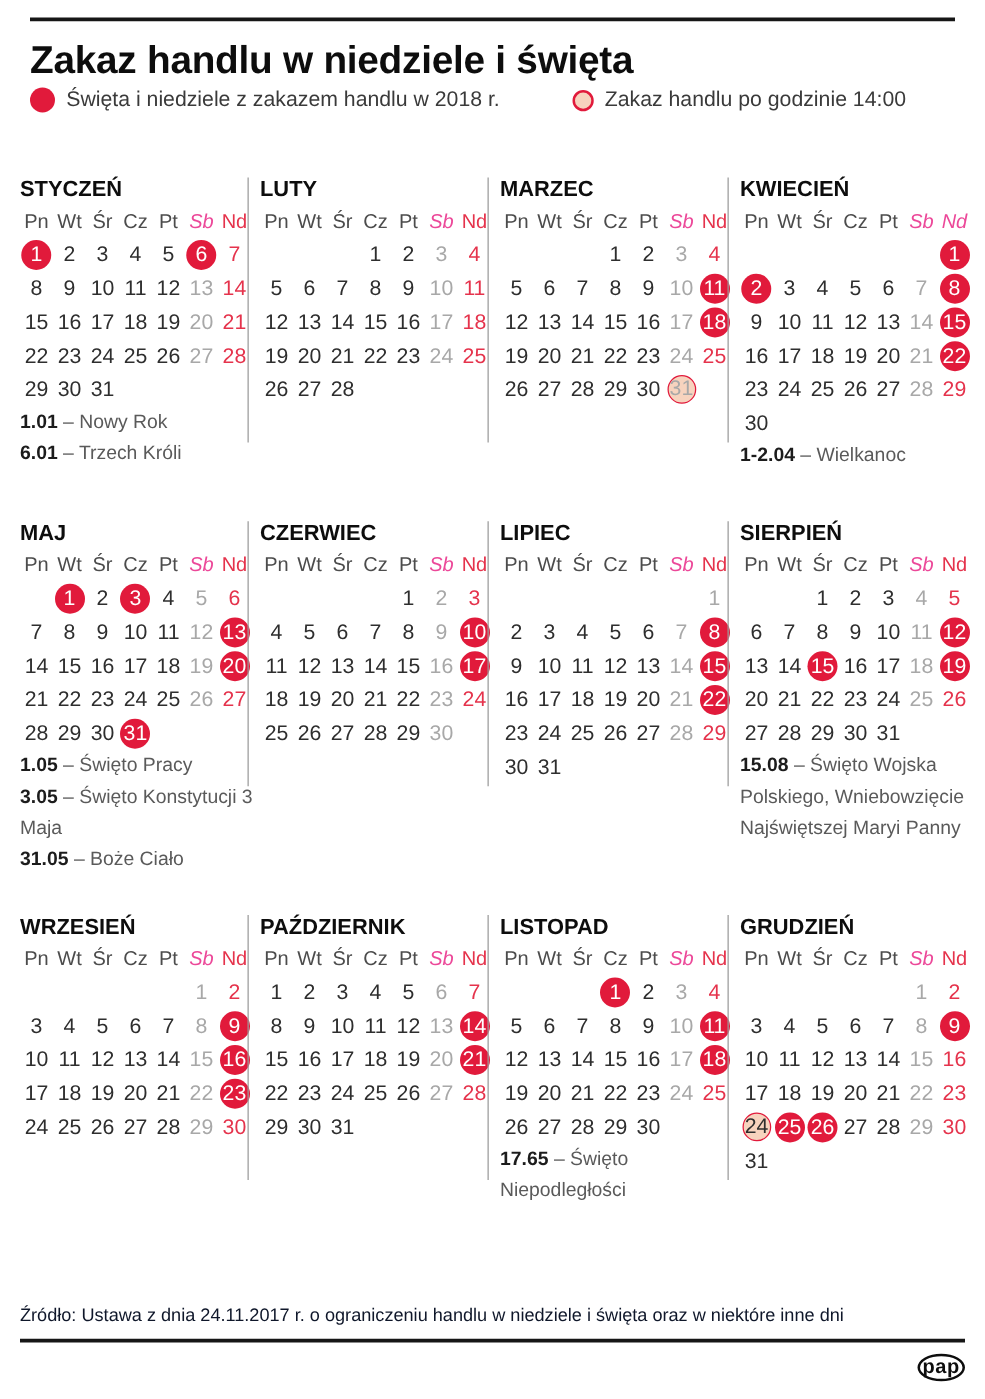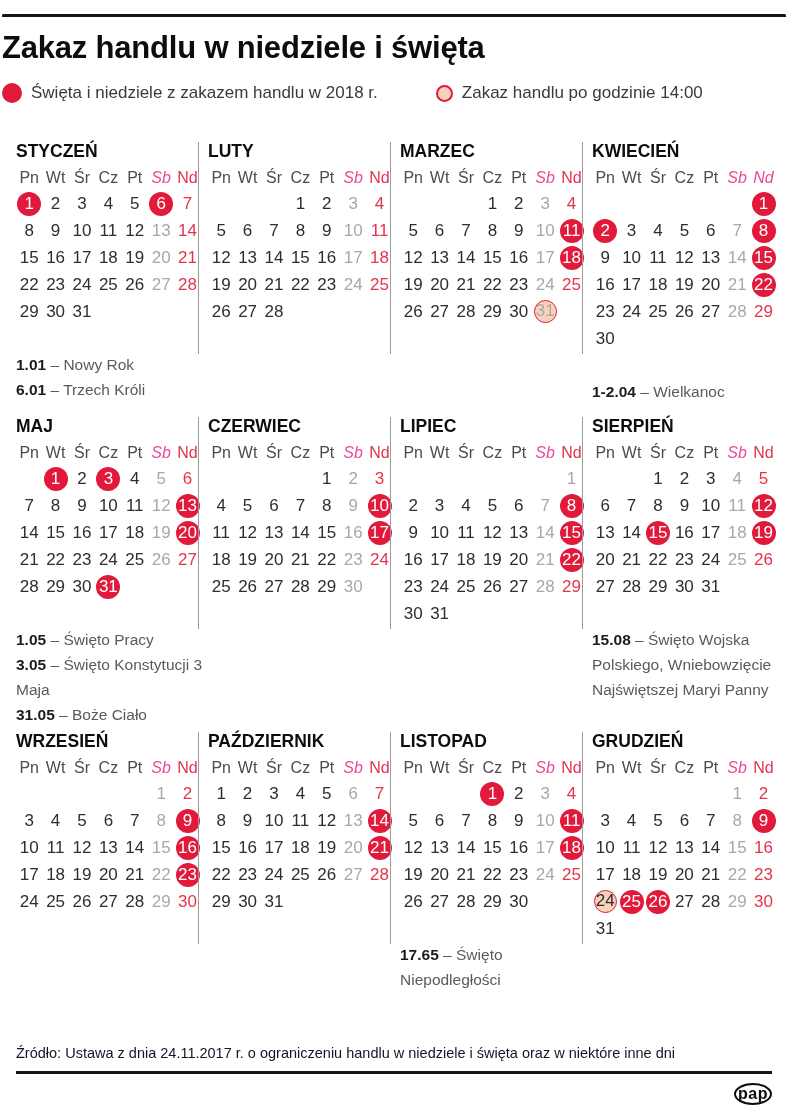--- a/index.html
+++ b/index.html
@@ -1,23 +1,23 @@
 <!DOCTYPE html>
 <html><head>
 <meta charset="utf-8">
 <style>
   * { margin:0; padding:0; box-sizing:border-box; }
   html,body { background:#ffffff; }
   body { width:788px; height:1119px; font-family:"Liberation Sans", sans-serif; }
-  .page { position:relative; width:788px; height:1119px; padding:0 2px; overflow:hidden; background:#fff;border-radius:25px; }
+  .page { position:relative; width:788px; height:1119px; padding:0 24px; overflow:hidden; background:#fff;border-radius:25px; }
 
   .top-rule { margin-top:14px; height:3px; background:#161616; }
   .main-title { margin-top:13px; font-size:31px; font-weight:bold; color:#0d0d0d; letter-spacing:-0.2px; }
 
-  .legend { display:flex; align-items:center; margin-top:17px; gap:58px; }
+  .legend { display:flex; align-items:center; margin-top:4px; gap:58px; }
   .legend-item { display:flex; align-items:center; gap:9px; }
   .dot-ban { width:20px; height:20px; border-radius:50%; background:#e11a3b; flex:0 0 auto; }
   .dot-after { width:17px; height:17px; border-radius:50%; background:#f7d3be; border:2px solid #e11a3b; flex:0 0 auto; }
   .legend-label { font-size:17px; color:#3a3a3a; }
 
   .calrow { position:absolute; left:16px; width:768px; display:grid; grid-template-columns:repeat(4,192px); align-items:start; }
   #row1 { top:140px; } #row2 { top:415px; } #row3 { top:730px; }
   .vdiv { position:absolute; top:2px; width:1px; height:212px; background:#9b9b9b; }
 
   .mtitle { font-size:17.5px; font-weight:bold; color:#0d0d0d; height:26px; line-height:22px; }
@@ -27,21 +27,21 @@
   .wd.sat { color:#ec4899;font-style:italic; }
   .wd.sun { color:#e5334c; }
   .day { font-size:17px; color:#2e2e2e; text-align:center; height:27px; line-height:27px; }
   .day.sat { color:#a8a8a8; }
   .day.sun { color:#e5334c; }
   .day.ban { width:24px; height:24px; line-height:24px; border-radius:50%; background:#e11a3b; color:#fff;
              justify-self:center; align-self:center; }
   .day.pink { width:23px; height:23px; line-height:20px; border-radius:50%; background:#f7d3be;
               border:1.5px solid #e11a3b; justify-self:center; align-self:center; }
 
-  .notes { margin-top:27px; width:190px; }
+  .notes { margin-top:0; width:190px; }
   .note { font-size:15.5px; line-height:25px; color:#5a5a5a; }
   .note b { color:#1c1c1c; font-weight:bold; }
 
   .footer { position:absolute; left:16px; right:16px; top:1045px; }
   .source { font-size:14.5px; color:#0f172a; }
   .bottom-rule { margin-top:10px; height:3px; background:#161616; }
   .logo-row { display:flex; justify-content:flex-end; margin-top:9px; }
   .pap-logo { width:38px; height:22px; border:2.5px solid #0d0d0d; border-radius:50%;
               font-size:16px; font-weight:bold; color:#0d0d0d; text-align:center; line-height:17px;
               letter-spacing:0.5px; }

